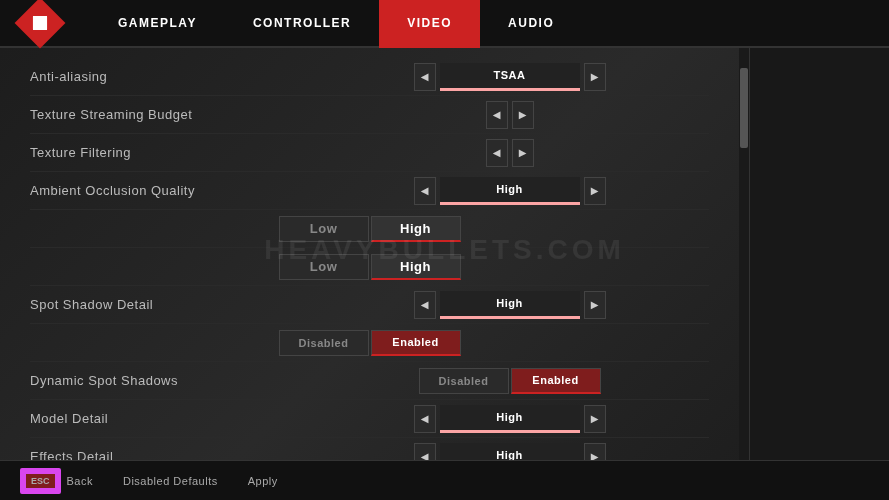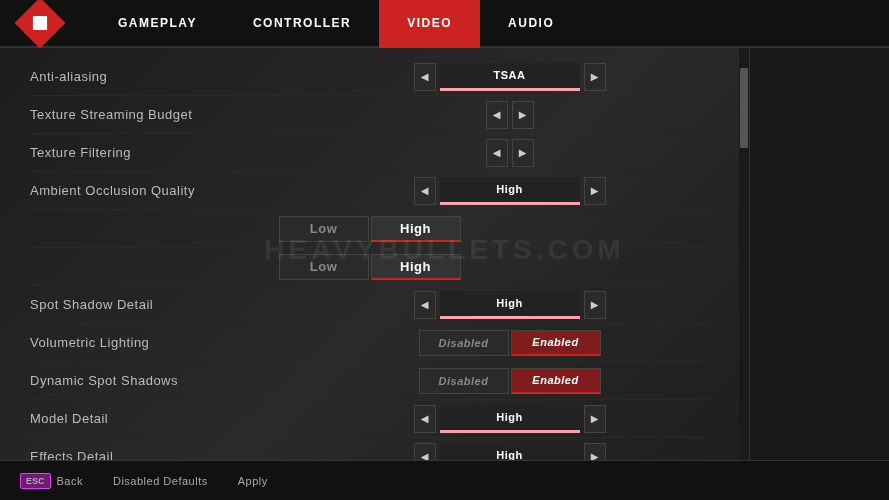--- a/index.html
+++ b/index.html
@@ -207,21 +207,20 @@
     .toggle-btn.active {
       background: #333;
       color: #fff;
       border-bottom: 2px solid #cc2222;
     }
 
     
     .toggle-de-selector {
       display: flex;
       gap: 2px;
-      font-style: italic;
     }
 
     .toggle-de-btn {
       width: 90px;
       height: 26px;
       background: #2a2a2a;
       border: 1px solid #444;
       color: #888;
       font-size: 11px;
       font-weight: bold;
@@ -274,22 +273,22 @@
     }
 
     .bottom-action {
       display: flex;
       align-items: center;
       gap: 6px;
       cursor: pointer;
     }
 
     .key-badge {
-      background: #701a75;
-      border: 1px solid #d946ef;
+      background: #7f1d1d;
+      border: 6px solid #d946ef;
       border-radius: 2px;
       padding: 2px 5px;
       font-size: 9px;
       color: #aaa;
       font-weight: bold;
     }
 
     .bottom-label {
       font-size: 11px;
       color: #aaa;
@@ -393,21 +392,20 @@
           <div class="setting-label">Spot Shadow Detail</div>
           <div class="setting-control">
             <div class="arrow-selector">
               <div class="arrow-btn">◀</div>
               <div class="selector-value">High</div>
               <div class="arrow-btn">▶</div>
             </div>
           </div>
         </div>
         <div class="setting-row">
-          <div class="setting-label">Volumetric Lighting</div>
           <div class="setting-control">
             <div class="toggle-de-selector">
               <div class="toggle-de-btn">Disabled</div>
               <div class="toggle-de-btn active">Enabled</div>
             </div>
           </div>
         </div>
         <div class="setting-row">
           <div class="setting-label">Dynamic Spot Shadows</div>
           <div class="setting-control">

